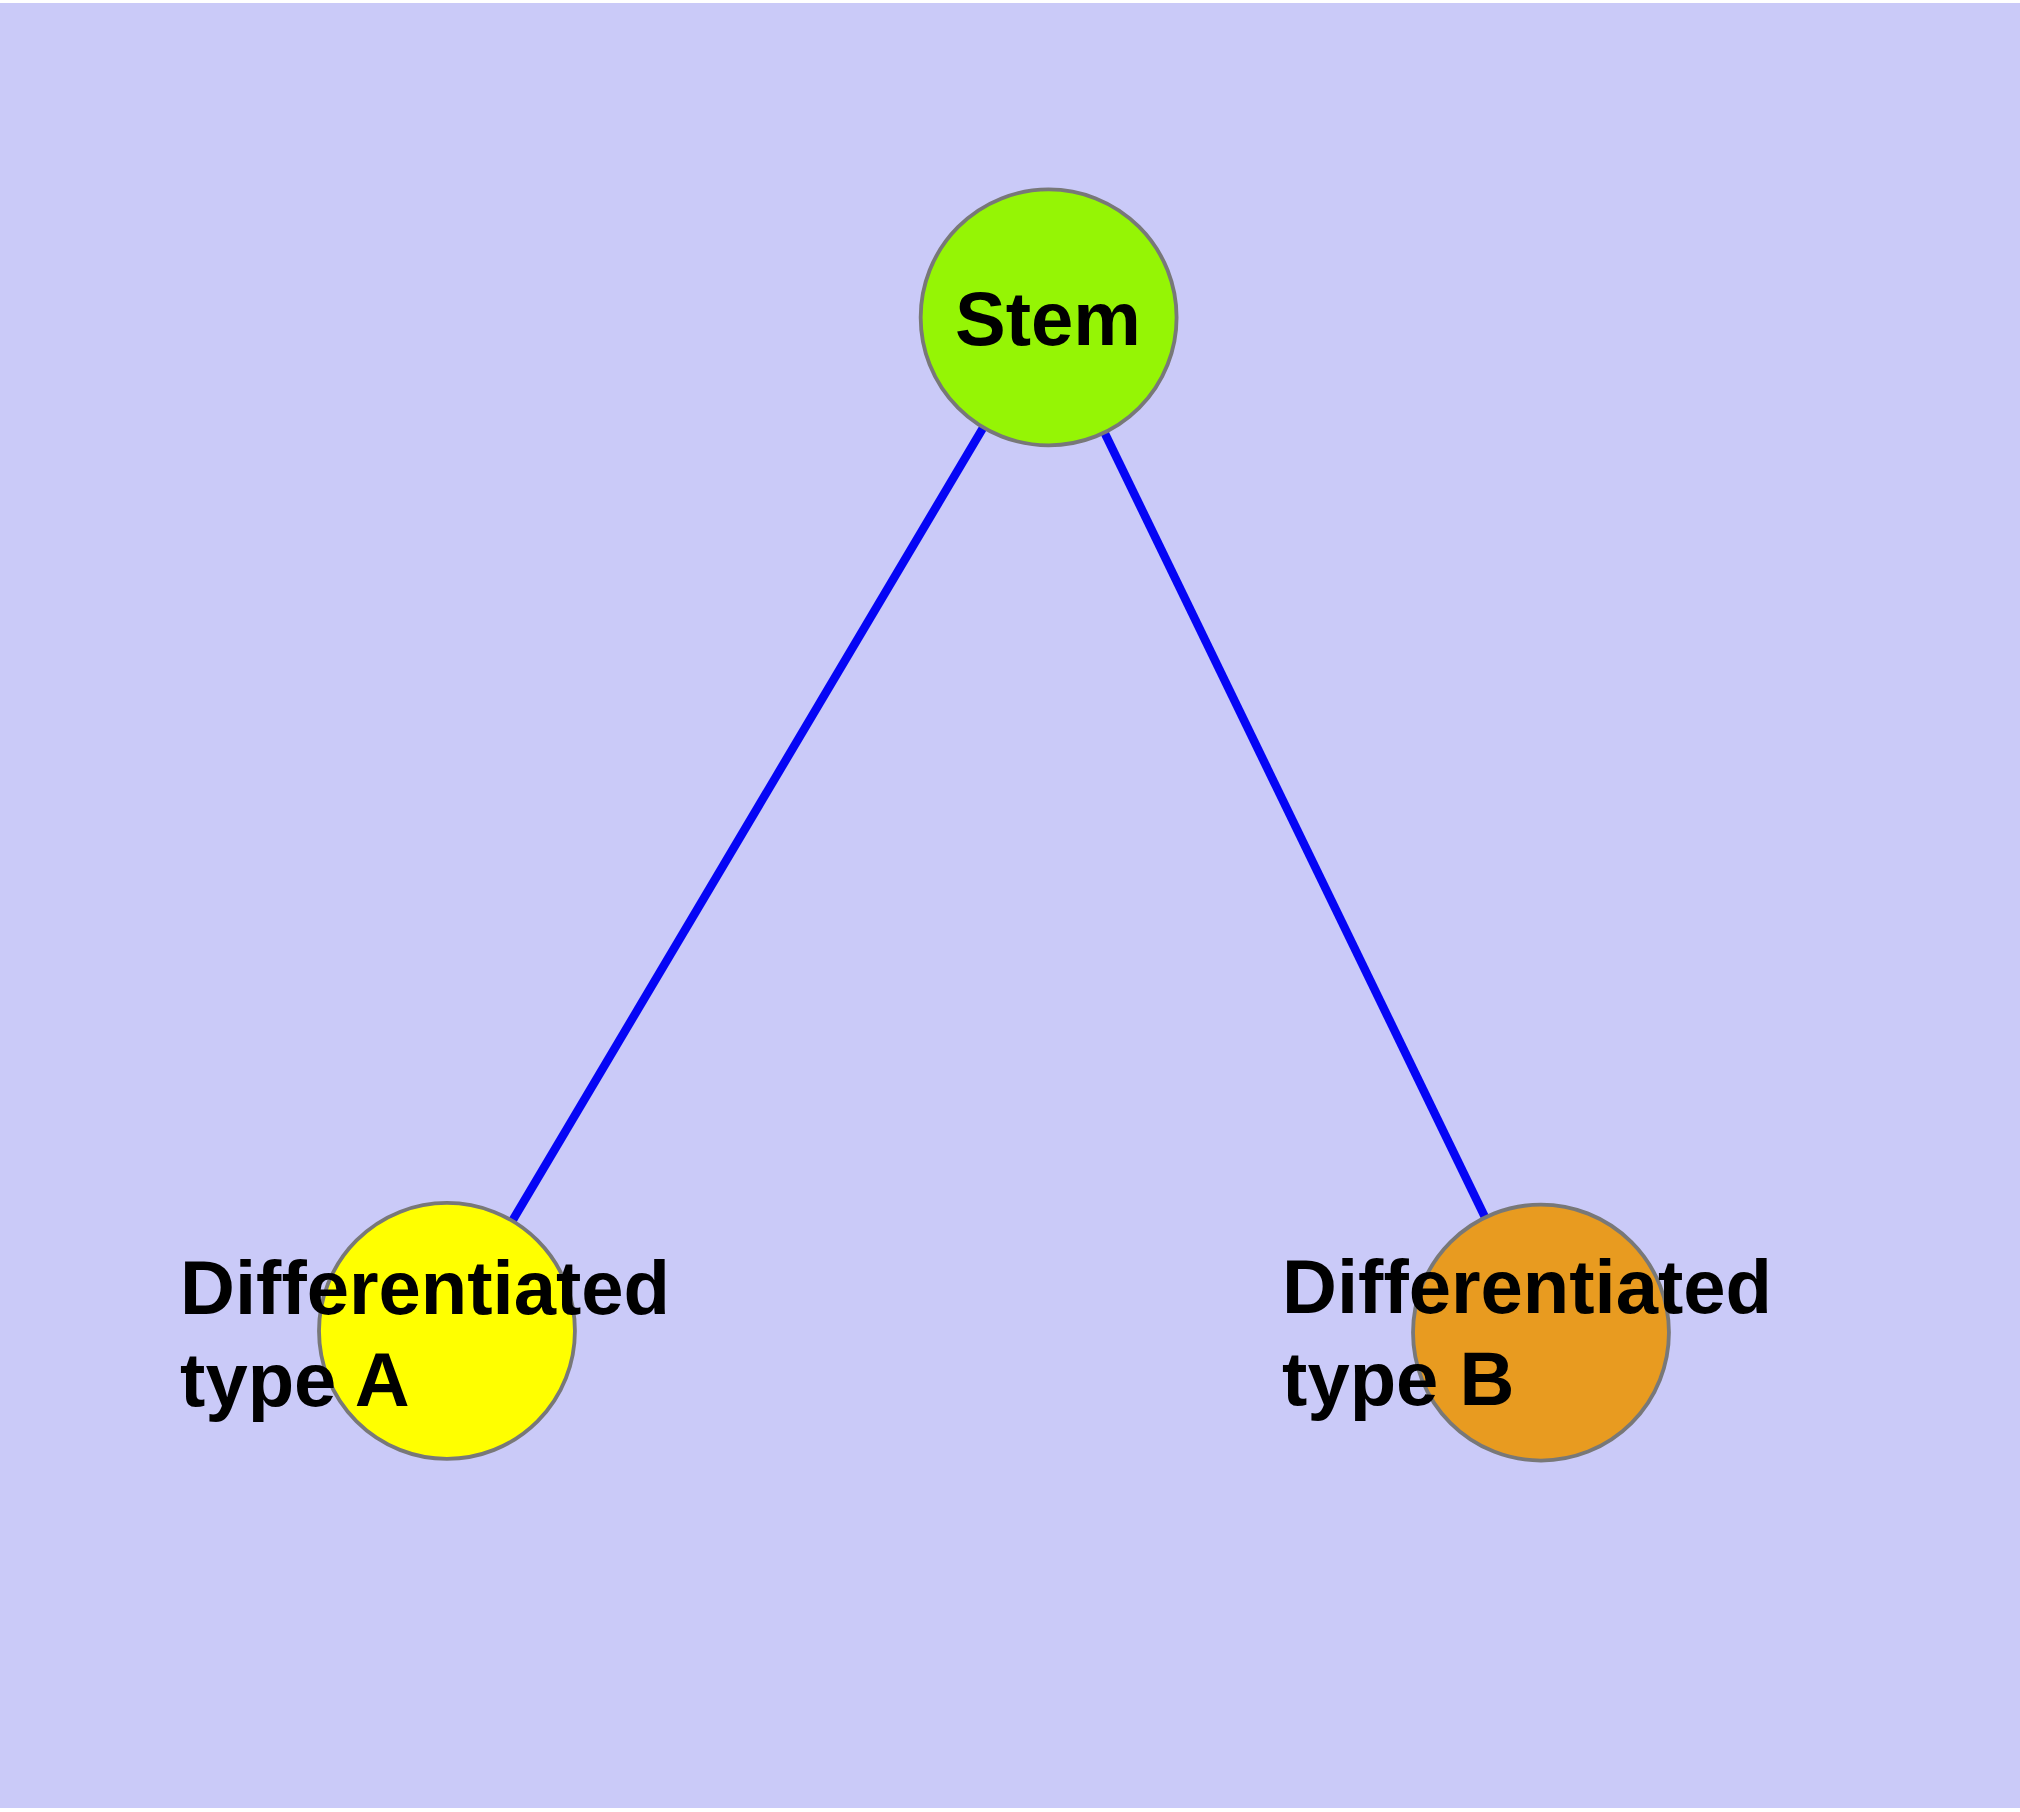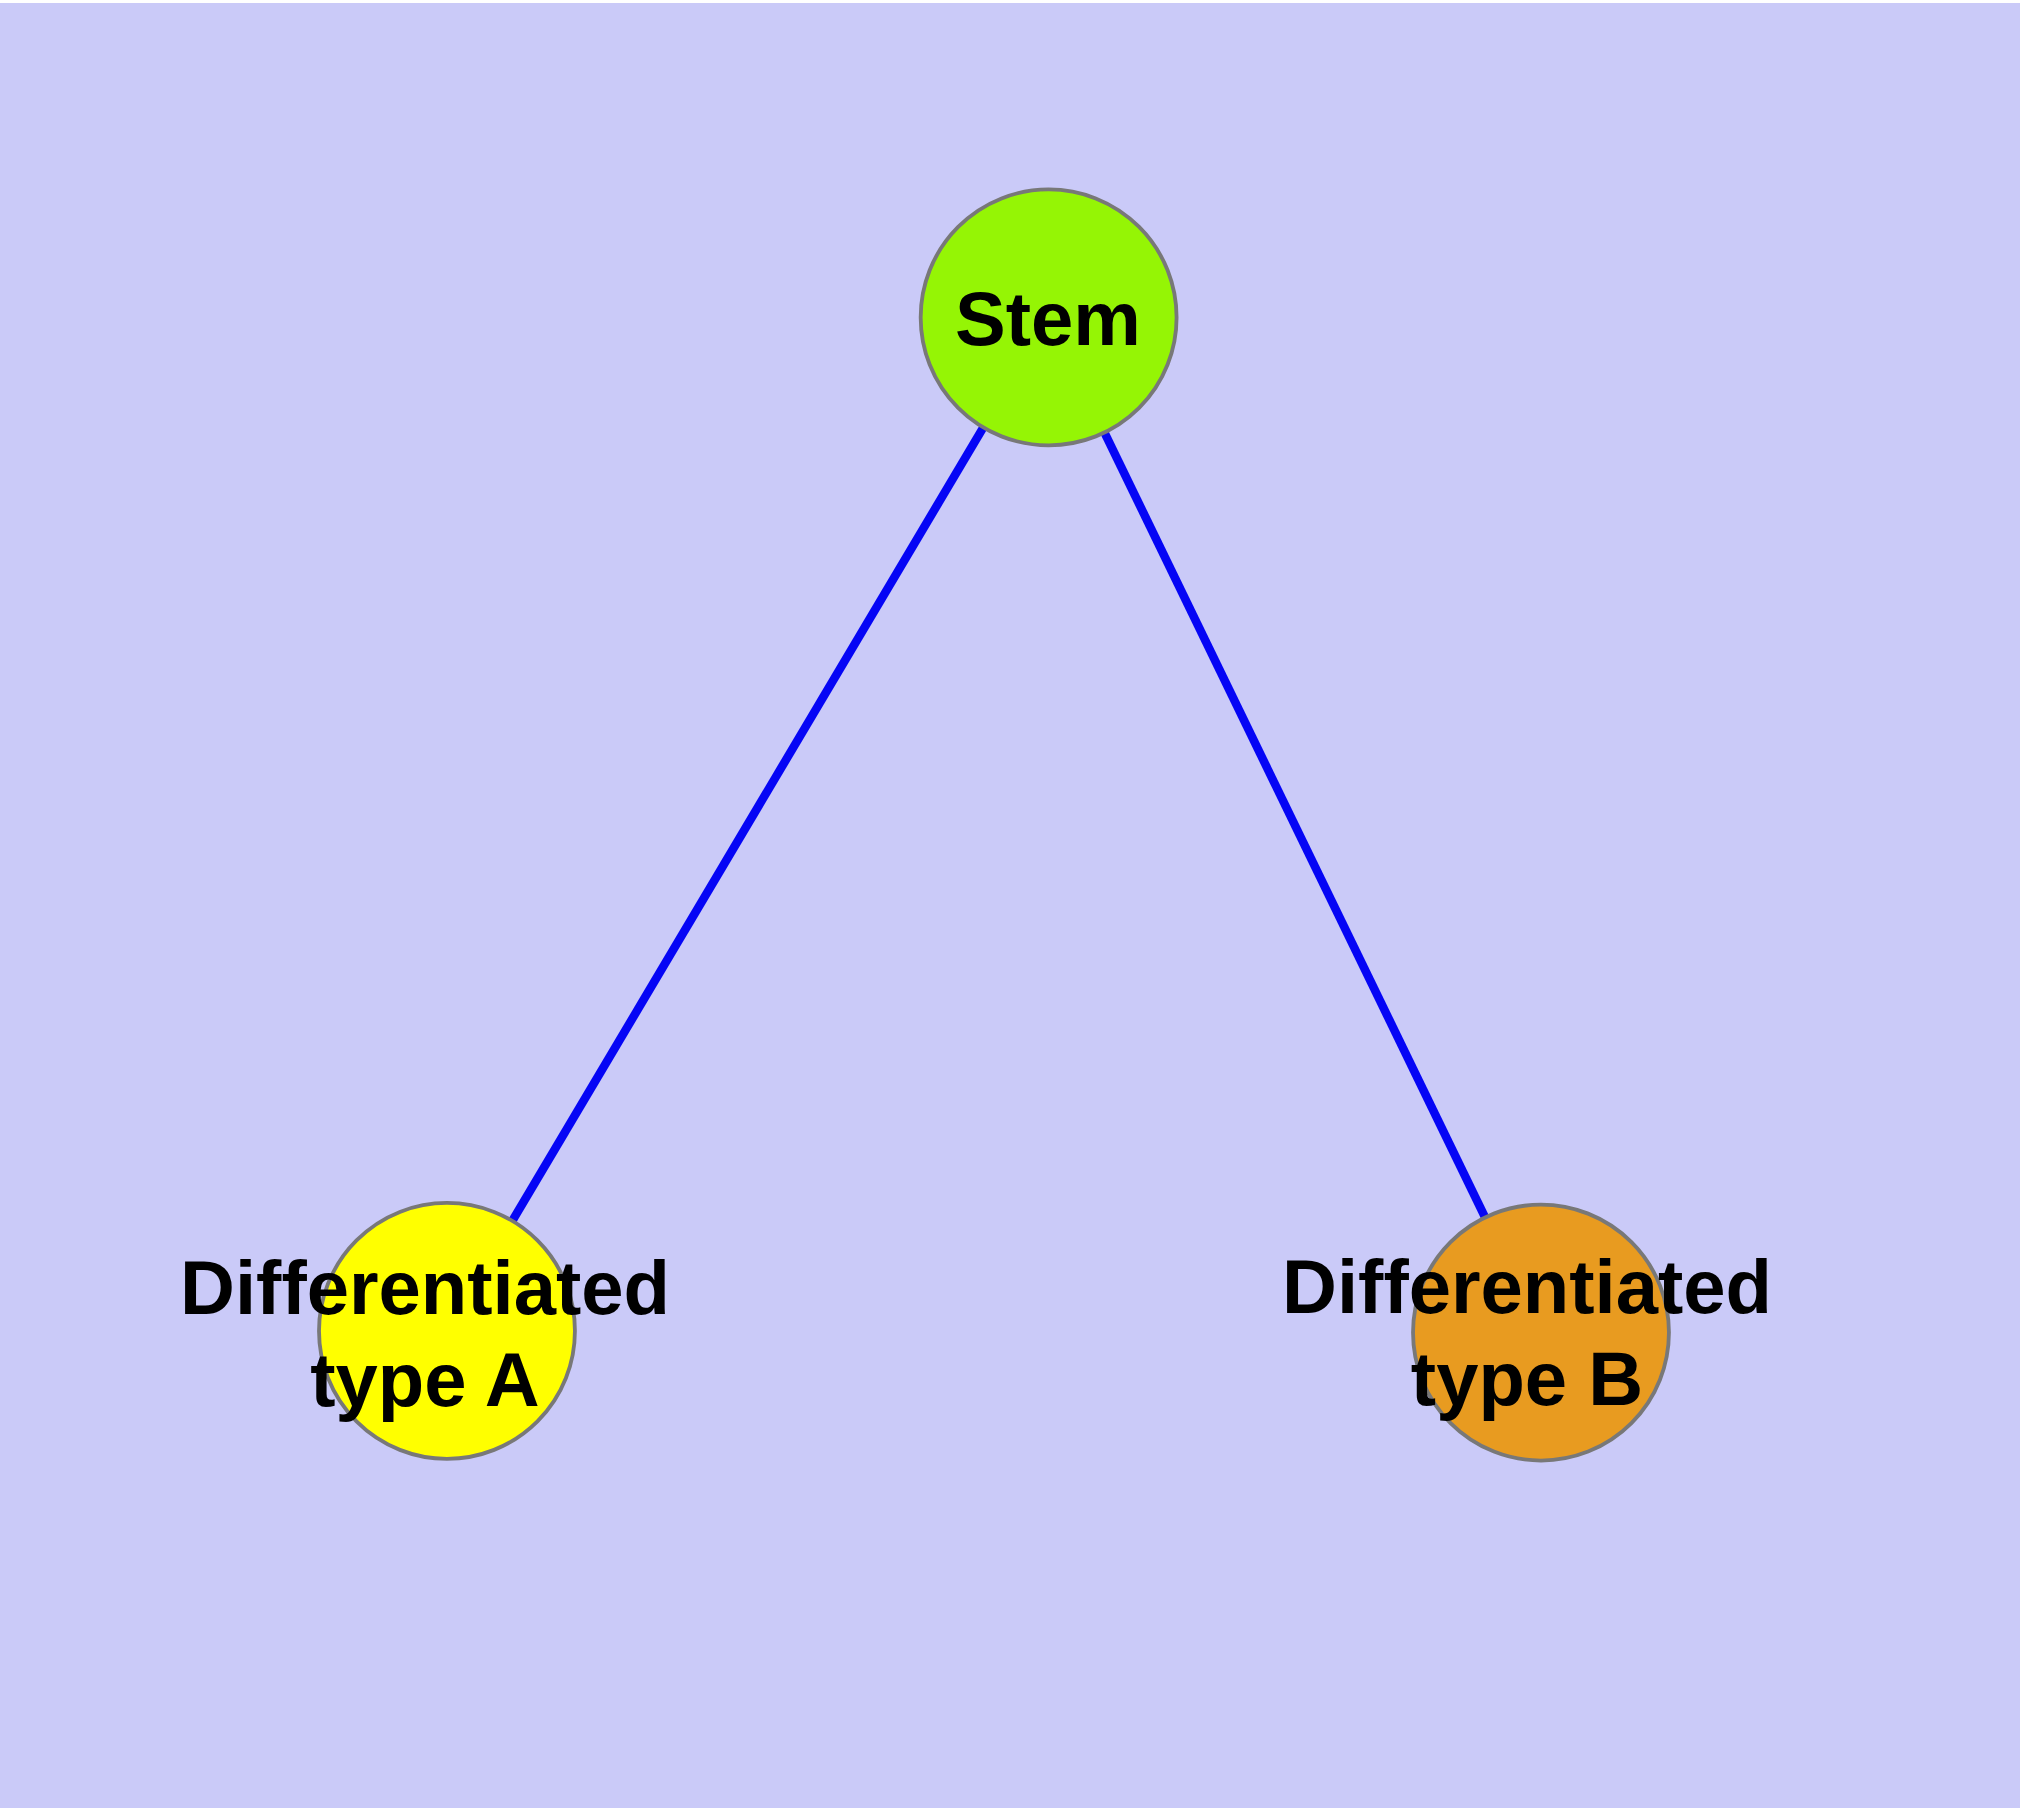--- a/index.html
+++ b/index.html
@@ -28,21 +28,21 @@
     width: 100%;
     height: 100%;
     z-index: 1;
   }
   .node-label {
     position: absolute;
     transform: translate(-50%, -50%);
     z-index: 3;
     font-weight: bold;
     color: #000000;
-    text-align: center;
+    text-align: left;
     white-space: pre-line;
     line-height: 1.22;
     letter-spacing: 0px;
     user-select: none;
   }
 </style>
 </head>
 <body>
 
 <div class="page" style="width: 2021px; height: 1812px; background: rgb(255, 255, 255);">

